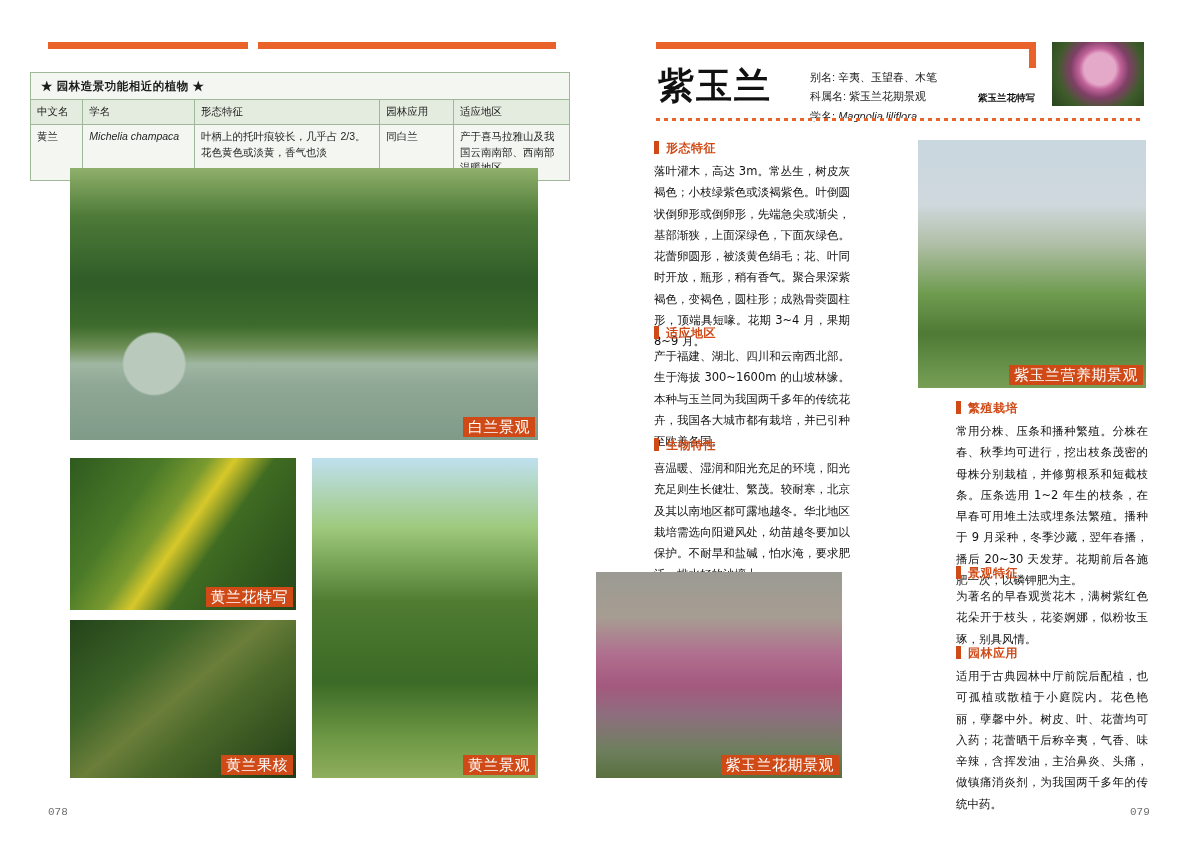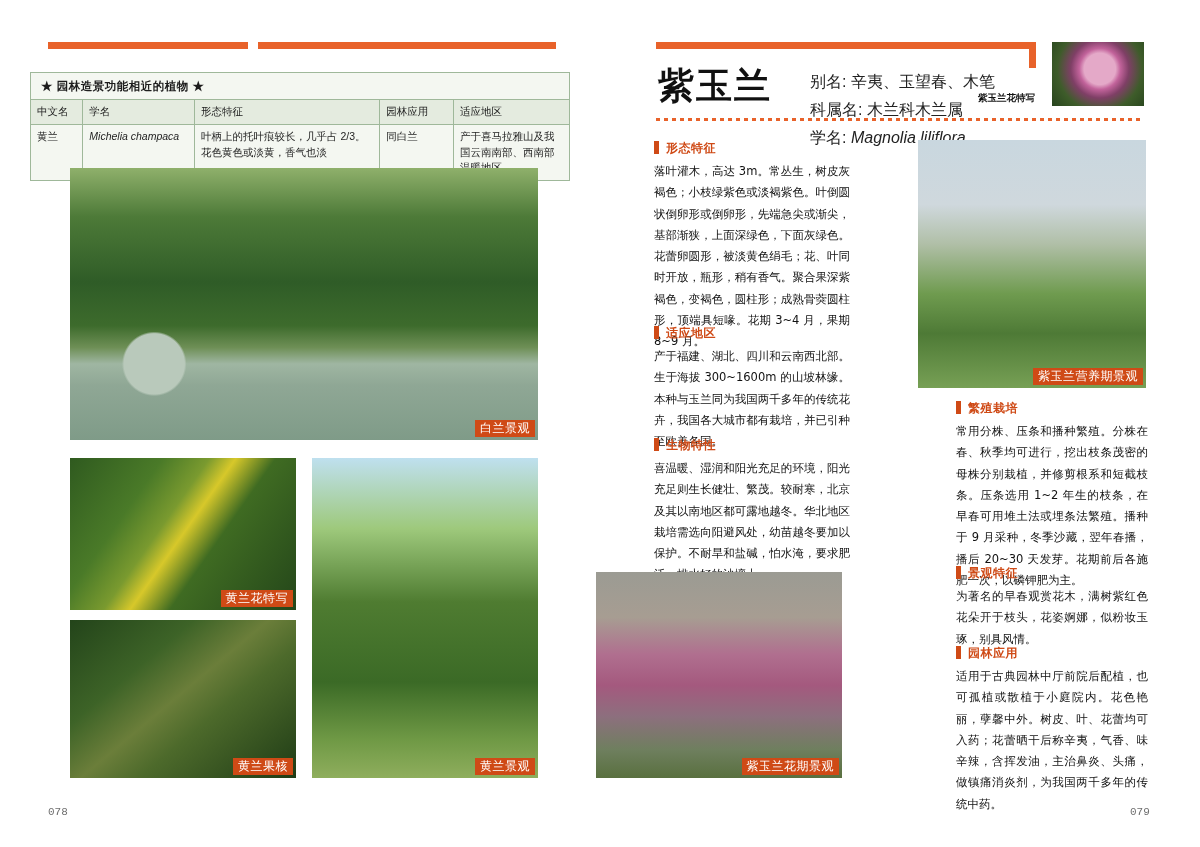--- a/index.html
+++ b/index.html
@@ -55,21 +55,21 @@
   .col2 { width: 112px; }
   .col3 { width: 186px; }
   .col4 { width: 74px; }
   .col5 { width: 116px; }
   .sci { font-style: italic; }
 
   
   .photo { position: absolute; overflow: hidden; }
   .cap {
     position: absolute; right: 3px; bottom: 3px;
-    background: #cf4a16; color: #fff; font-size: 12px;
+    background: #cf4a16; color: #fff; font-size: 15px;
     padding: 2px 5px 2px 5px; letter-spacing: .5px; line-height: 1.1;
   }
   .pg-num { position: absolute; font-size: 11px; color: #6f6f6f; font-family: Liberation Mono, monospace; }
 
   
   .ph-a { background:
       radial-gradient(circle at 18% 72%, #b9c9bb 0 7%, transparent 7.5%),
       linear-gradient(to bottom, #8fb06b 0%, #4d7a38 18%, #2f5c27 42%, #3d6b2c 58%, #6e8f56 66%, #9fb6a2 72%, #8fa795 80%, #7f9b88 100%);
   }
   .ph-b { background: linear-gradient(125deg, #2f5a1f 0%, #4a7a28 28%, #7a9a2f 42%, #d7c82a 50%, #3f6b22 62%, #24461a 100%); }
@@ -87,21 +87,21 @@
     position: absolute; left: 372px; top: 42px; width: 64px; height: 7px; background: #e8622a;
   }
   .right-corner-v {
     position: absolute; left: 429px; top: 42px; width: 7px; height: 26px; background: #e8622a;
   }
   .title-cn {
     position: absolute; left: 58px; top: 62px;
     font-size: 36px; font-weight: bold; color: #111; letter-spacing: 2px;
     font-family: "DejaVu Sans", sans-serif;
   }
-  .title-meta { position: absolute; left: 210px; top: 68px; font-size: 16px; color: #222; line-height: 1.75; }
+  .title-meta { position: absolute; left: 210px; top: 68px; font-size: 11px; color: #222; line-height: 1.75; }
   .title-meta .it { font-style: italic; }
   .hero-photo { position: absolute; left: 452px; top: 42px; width: 92px; height: 64px; }
   .hero-cap { position: absolute; left: 378px; top: 92px; font-size: 9.5px; color: #111; font-weight: bold; }
 
   .dotted-rule {
     position: absolute; left: 56px; top: 118px; width: 488px; height: 3px;
     background: repeating-linear-gradient(to right, #e8622a 0 4px, #ffffff 4px 8px);
   }
 
   .sec { position: absolute; }
@@ -176,21 +176,21 @@
   <div class="right-page">
 
     <div class="top-rule-right"></div>
     <div class="right-corner"></div>
     <div class="right-corner-v"></div>
 
     <div class="title-cn">紫玉兰</div>
 
     <div class="title-meta">
       <div>别名: 辛夷、玉望春、木笔</div>
-      <div>科属名: 木兰科木兰属</div>
+      <div>科属名: 紫玉兰花期景观</div>
       <div>
         <span>学名:</span>
         <span class="it">Magnolia liliflora</span>
       </div>
     </div>
 
     <div class="photo ph-g hero-photo"></div>
     <div class="hero-cap">紫玉兰花特写</div>
 
     <div class="dotted-rule"></div>

